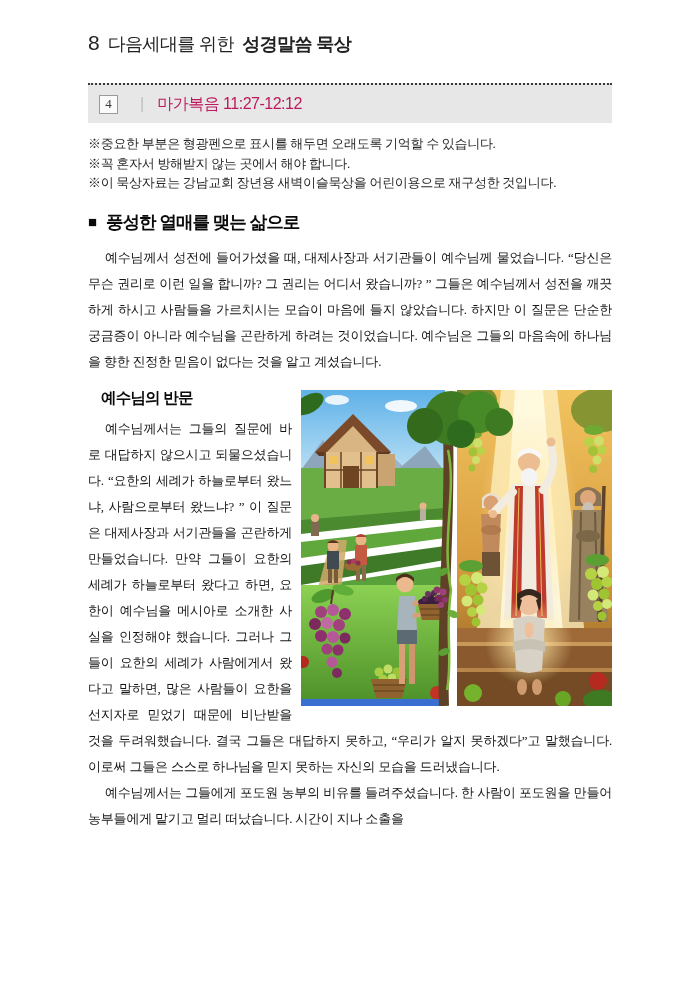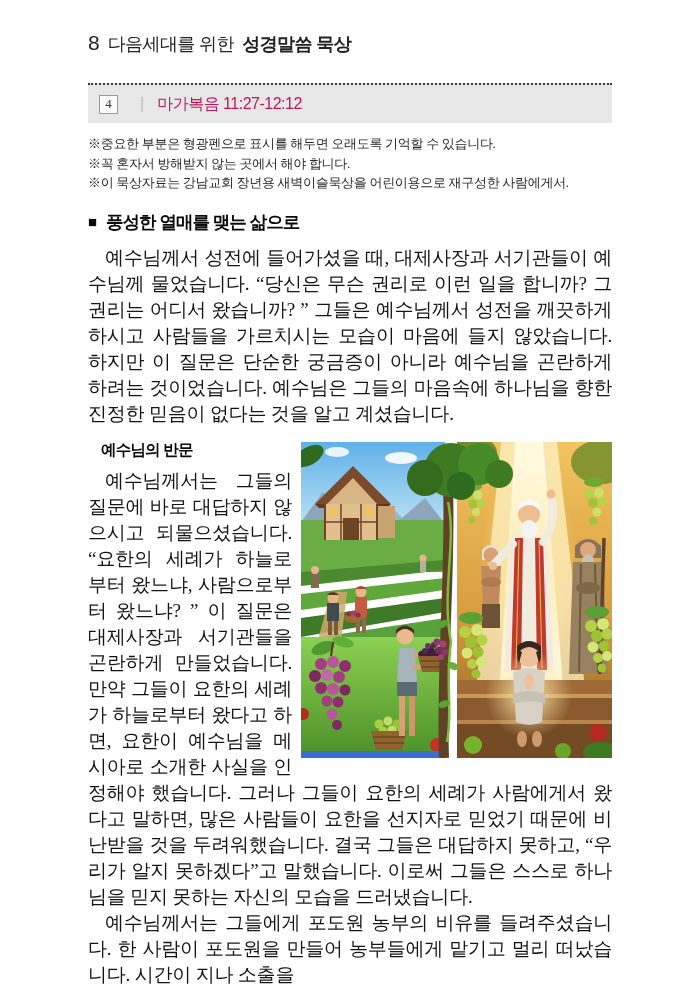--- a/index.html
+++ b/index.html
@@ -29,21 +29,21 @@
   .notes{margin-top:11px;}
   .note{font-size:13px;line-height:19.5px;color:#262626;letter-spacing:-0.3px;}
 
   
   .section-heading{margin-top:17px;font-family:"Liberation Sans",sans-serif;font-weight:bold;
                    font-size:17.5px;color:#0a0a0a;letter-spacing:-1px;
                    display:flex;align-items:center;gap:10px;}
   .bullet{font-size:15px;line-height:1;}
 
   
-  .para{font-size:19px;line-height:26px;text-align:justify;text-indent:17px;
+  .para{font-size:13px;line-height:26px;text-align:justify;text-indent:17px;
         word-break:break-all;color:#141414;letter-spacing:-0.2px;margin:0;}
   .para.first{margin-top:11px;}
 
   .sub-heading{font-family:"Liberation Sans",sans-serif;font-weight:bold;font-size:15.5px;
                color:#0a0a0a;letter-spacing:-0.8px;margin:13px 0 7px 13px;}
   .sub-heading.second{margin-top:16px;}
 
   .flow::after{content:"";display:block;clear:both;}
   .illustration{float:right;width:311px;height:316px;margin:2px 0 8px 9px;display:block;}
 </style>
@@ -63,21 +63,21 @@
 
     <div class="title-bar">
       <span class="step-box">4</span>
       <span class="bar-sep">|</span>
       <span class="bar-ref">마가복음 11:27-12:12</span>
     </div>
 
     <div class="notes">
       <div class="note">※중요한 부분은 형광펜으로 표시를 해두면 오래도록 기억할 수 있습니다.</div>
       <div class="note">※꼭 혼자서 방해받지 않는 곳에서 해야 합니다.</div>
-      <div class="note">※이 묵상자료는 강남교회 장년용 새벽이슬묵상을 어린이용으로 재구성한 사람에게서.</div>
+      <div class="note">※이 묵상자료는 강남교회 장년용 새벽이슬묵상을 어린이용으로 재구성한 것입니다.</div>
     </div>
 
     <div class="section-heading">
       <span class="bullet">■</span>
       <span>풍성한 열매를 맺는 삶으로</span>
     </div>
 
     <p class="para first">예수님께서 성전에 들어가셨을 때, 대제사장과 서기관들이 예수님께 물었습니다. “당신은 무슨 권리로 이런 일을 합니까? 그 권리는 어디서 왔습니까? ” 그들은 예수님께서 성전을 깨끗하게 하시고 사람들을 가르치시는 모습이 마음에 들지 않았습니다. 하지만 이 질문은 단순한 궁금증이 아니라 예수님을 곤란하게 하려는 것이었습니다. 예수님은 그들의 마음속에 하나님을 향한 진정한 믿음이 없다는 것을 알고 계셨습니다.</p>
 
     <div class="flow">

